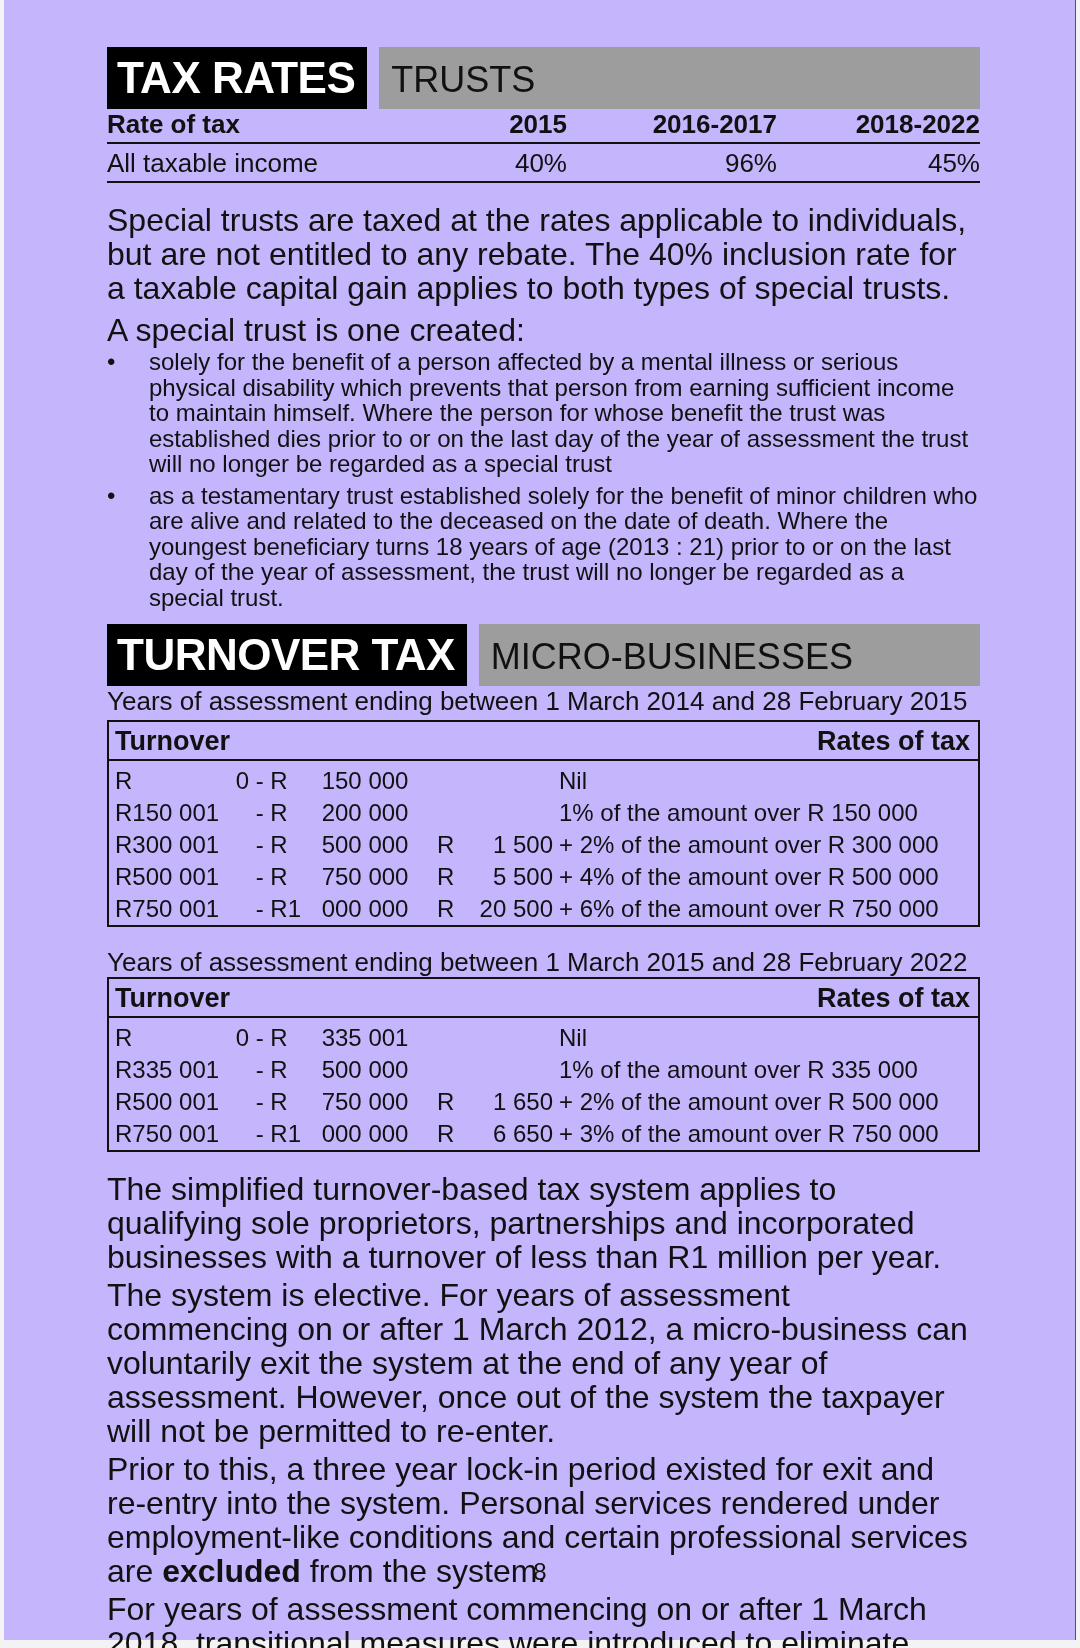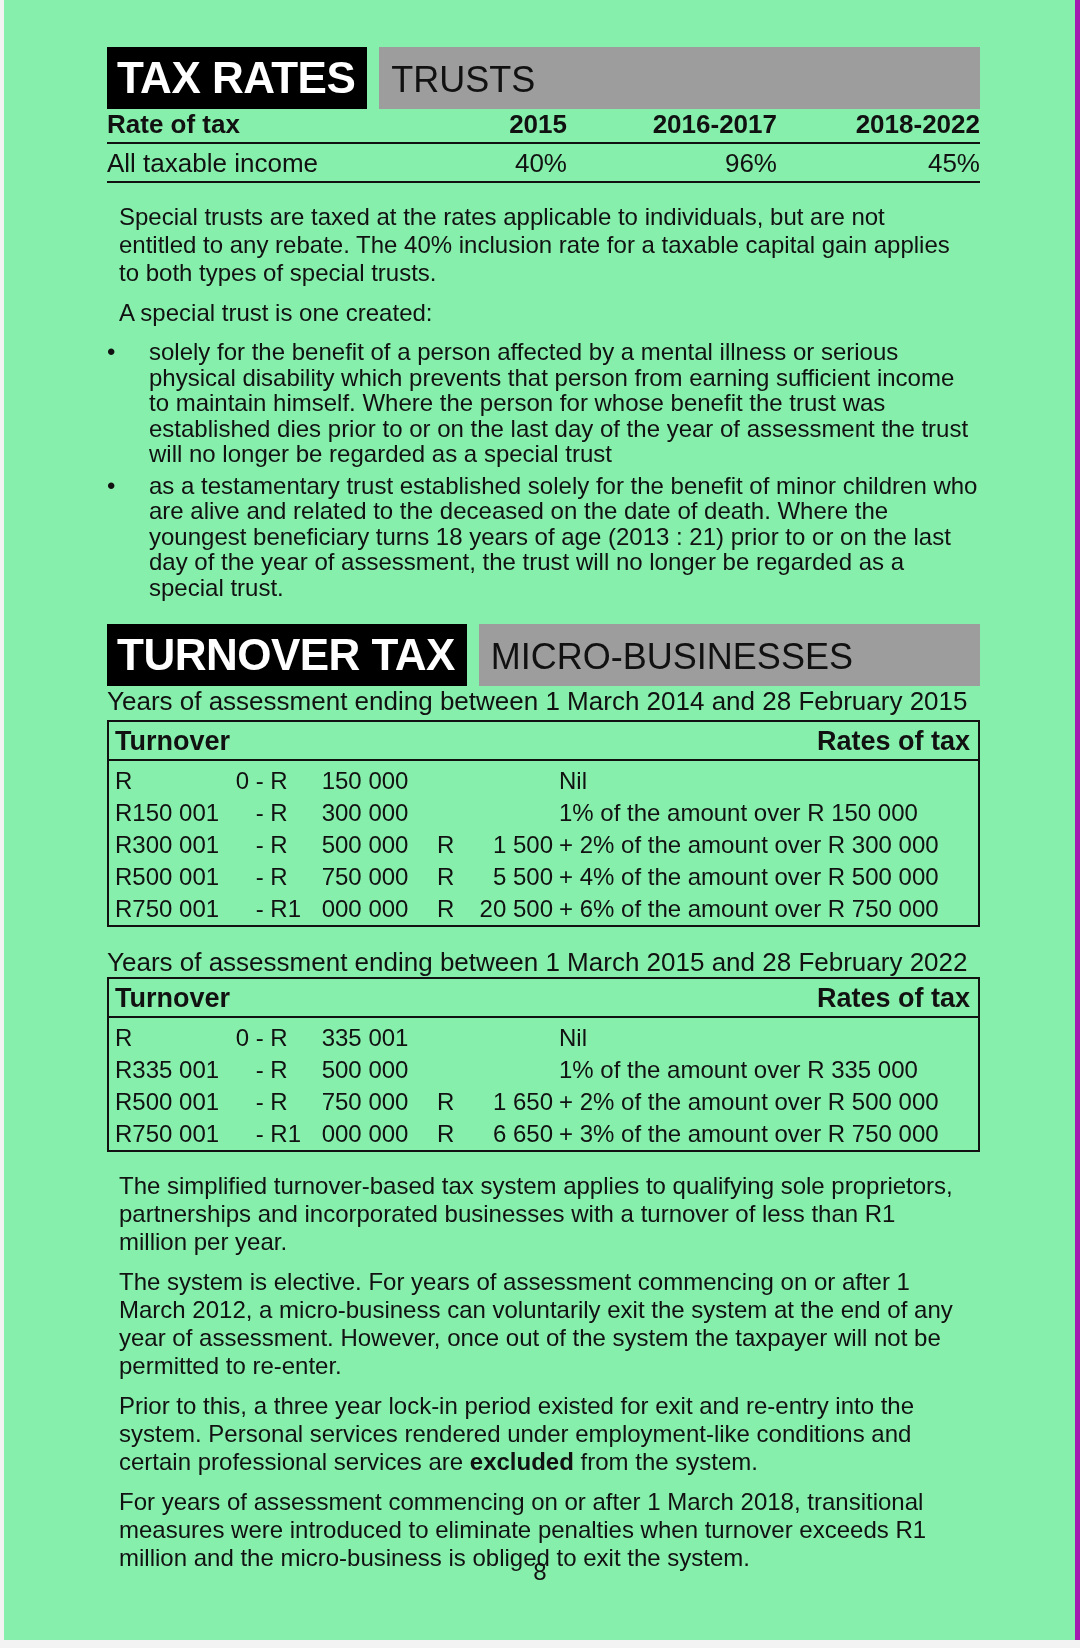--- a/index.html
+++ b/index.html
@@ -6,22 +6,22 @@
   body {
     width: 1080px; height: 1648px;
     background: #f3f3f3;
     font-family: "Liberation Sans", sans-serif;
     color: #111;
     position: relative;
     overflow: hidden;
   }
   .page {
     position: absolute; left: 4px; top: 0; width: 1071px; height: 1640px;
-    background: #86efac;
-    border-right: 5px solid #a21caf;
+    background: #c4b5fd;
+    border-right: 1px solid #a21caf;
   }
   .content { position: absolute; left: 103px; width: 873px; }
 
   .banner { display: flex; height: 62px; width: 873px; }
   .banner .dark {
     background: #000; color: #fff; font-weight: bold;
     font-size: 44px; line-height: 62px; padding: 0 12px 0 10px;
     letter-spacing: -0.5px; white-space: nowrap;
   }
   .banner .light {
@@ -29,21 +29,21 @@
     font-size: 36px; line-height: 66px; padding-left: 12px; white-space: nowrap;
   }
 
   .rates-table { width: 873px; border-collapse: collapse; font-size: 26px; }
   .rates-table th { font-weight: bold; text-align: right; padding: 0 0 2px 0; border-bottom: 2px solid #111; }
   .rates-table th:first-child { text-align: left; }
   .rates-table td { text-align: right; padding: 4px 0 2px 0; border-bottom: 2px solid #111; }
   .rates-table td:first-child { text-align: left; }
   .c1 { width: 360px; } .c2 { width: 100px; } .c3 { width: 210px; } .c4 { width: 203px; }
 
-  p.body { font-size: 24px; line-height: 28px; margin: 12px; }
+  p.body { font-size: 32px; line-height: 34px; margin: 0; }
   ul.bullets { list-style: none; margin: 0; padding: 0; }
   ul.bullets li { position: relative; padding-left: 42px; font-size: 24px; line-height: 25.5px; margin-bottom: 6px; }
   ul.bullets li .dot { position: absolute; left: 0; top: 0; }
 
   .years-caption { font-size: 26px; line-height: 30px; white-space: nowrap; }
   .tt { width: 873px; border: 2px solid #111; box-sizing: border-box; }
   .tt .head { display: flex; justify-content: space-between; font-weight: bold; font-size: 27px; height: 37px; line-height: 38px; padding: 0 8px 0 6px; border-bottom: 2px solid #111; }
   .tt .rows { padding-top: 4px; padding-bottom: 0px; }
   .tt .row { display: flex; font-size: 24px; height: 32px; line-height: 32px; white-space: nowrap; }
   .tt .row .range { width: 322px; padding-left: 6px; display: flex; }
@@ -117,21 +117,21 @@
                 <span>0</span>
               </span>&nbsp;<span class="sep">- R</span><span>150 000</span></div>
           <span class="r-prefix"></span>
           <span class="base"></span>
           <span class="pct">Nil</span>
         </div>
         <div class="row">
           <div class="range"><span class="from">
                 <span>R150 001</span>
                 <span></span>
-              </span>&nbsp;<span class="sep">- R</span><span>300 000</span></div>
+              </span>&nbsp;<span class="sep">- R</span><span>200 000</span></div>
           <span class="r-prefix"></span>
           <span class="base"></span>
           <span class="pct">1% of the amount over R 150 000</span>
         </div>
         <div class="row">
           <div class="range"><span class="from">
                 <span>R300 001</span>
                 <span></span>
               </span>&nbsp;<span class="sep">- R</span><span>500 000</span></div>
           <span class="r-prefix">R</span>

